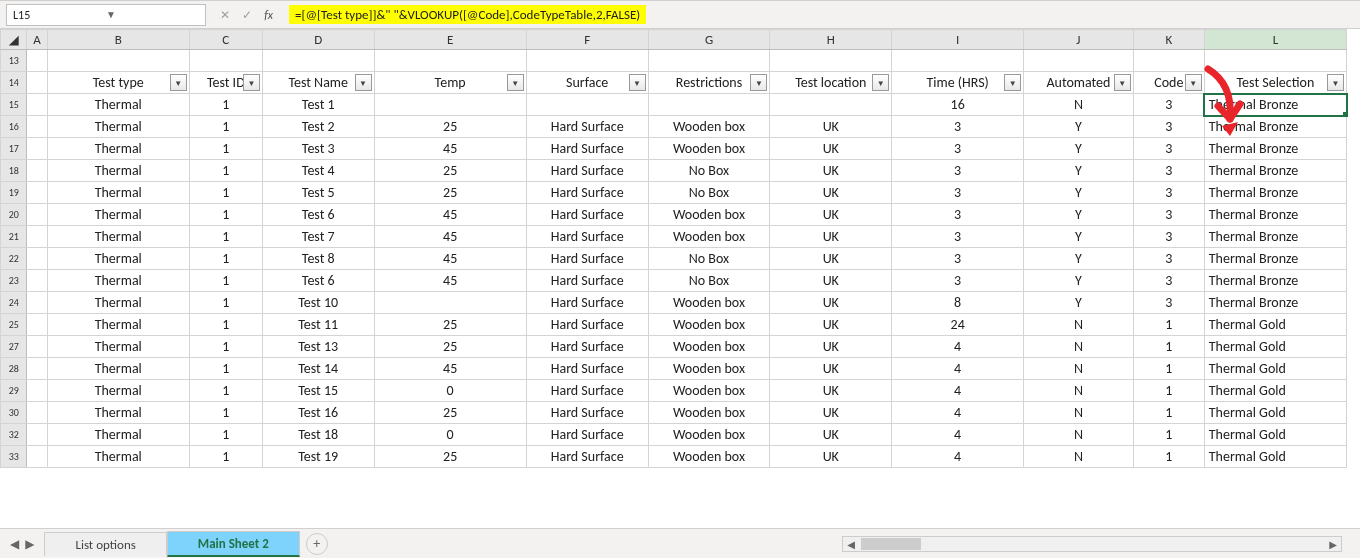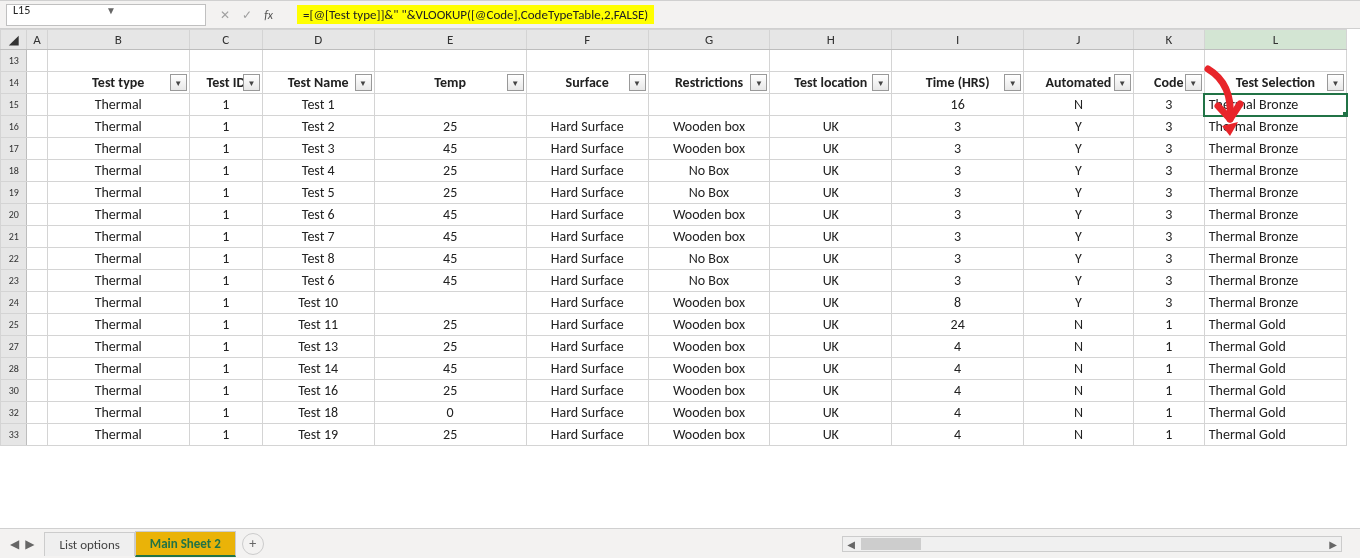--- a/index.html
+++ b/index.html
@@ -1,44 +1,44 @@
 <!DOCTYPE html>
 <html><head>
 <meta charset="utf-8">
 <style>
 html,body{margin:0;padding:0;font-family:Calibri,Arial,sans-serif;font-size:14px;color:#222;background:#fff;overflow:hidden}
 *{box-sizing:border-box}
 .app{width:1360px;height:558px;position:relative;background:#fff;border-top:1px solid #d0d0d0}
 .fbar{display:flex;align-items:center;height:28px;border-bottom:1px solid #d0d0d0;background:#f3f2f1}
-.namebox{width:200px;height:22px;margin-left:6px;background:#fff;border:1px solid #c0c0c0;display:flex;align-items:flex-end;padding:8px 6px;font-size:12px}
+.namebox{width:200px;height:22px;margin-left:6px;background:#fff;border:1px solid #c0c0c0;display:flex;align-items:center;padding:8px 6px;font-size:12px}
 .namebox span{flex:1}
 .chev{color:#666;font-size:10px}
 .fx-btns{display:flex;gap:12px;margin:0 14px;color:#a0a0a0}
 .fx-btns span{font-size:12px}
-.fx-label{color:#555;font-style:italic;font-size:13px;margin-right:10px}
+.fx-label{color:#555;font-style:italic;font-size:13px;margin-right:2px}
 .formula{background:#ffff00;padding:2px 6px;font-size:13px}
 .sheet-wrap{position:relative;height:500px;overflow:hidden}
 .sheet{border-collapse:collapse;table-layout:fixed;width:1347px}
 .sheet td,.sheet th{border:1px solid #d4d4d4;height:22px;padding:0 4px;white-space:nowrap;overflow:hidden;text-align:center;font-size:14px}
 .sheet .rowhdr{width:26px;background:#e6e6e6;text-align:center;font-size:10px;color:#333;border-right:1px solid #bdbdbd}
 .sheet thead th{background:#e6e6e6;font-weight:normal;font-size:13px;color:#333;height:20px;border-bottom:1px solid #bdbdbd}
 .colA{width:20px}
 .colB{width:140px}.colC{width:72px}.colD{width:110px}.colE{width:150px}.colF{width:120px}.colG{width:120px}.colH{width:120px}.colI{width:130px}.colJ{width:108px}.colK{width:70px}.colL{width:140px}
-.thdr{font-weight:bold;position:relative}
+.thdr{font-weight:normal;position:relative}
 .thdr .drop{position:absolute;right:2px;top:2px;width:17px;height:17px;border:1px solid #999;background:linear-gradient(#fff,#e8e8e8);display:flex;align-items:center;justify-content:center;font-size:8px;color:#444}
 .left{text-align:left !important;padding-left:6px}
 .selcell{outline:2px solid #217346;outline-offset:-1px;position:relative}
 .selcell::after{content:"";position:absolute;right:-3px;bottom:-3px;width:6px;height:6px;background:#217346}
 .selcol{background:#d3e5d3 !important}
 .arrow{position:absolute;top:35px;left:1188px;pointer-events:none}
 .arrow svg{width:60px;height:80px}
 .btmbar{position:absolute;bottom:0;left:0;right:0;height:30px;border-top:1px solid #d0d0d0;background:#f3f2f1;display:flex;align-items:center}
 .tabnav{display:flex;gap:6px;margin:0 10px;color:#666;font-size:12px}
-.tab{padding:4px 14px;border:1px solid #ccc;border-bottom:none;background:#efefef;font-size:13px;color:#444;cursor:pointer}
-.tab.active{background:#eab308;border-bottom:2px solid #217346;color:#217346;font-weight:bold}
+.tab{padding:4px 30px;border:1px solid #ccc;border-bottom:none;background:#efefef;font-size:13px;color:#444;cursor:pointer}
+.tab.active{background:#7dd3fc;border-bottom:2px solid #217346;color:#217346;font-weight:bold}
 .addtab{width:22px;height:22px;border:1px solid #ccc;border-radius:50%;display:flex;align-items:center;justify-content:center;color:#666;margin-left:6px;font-size:14px}
 .hscroll{position:absolute;right:18px;bottom:6px;width:500px;height:16px;background:#f0f0f0;border:1px solid #ccc;display:flex;align-items:center}
 .hscroll .thumb{width:60px;height:12px;background:#cdcdcd;margin-left:2px}
 .hscroll .arrL,.hscroll .arrR{width:16px;text-align:center;font-size:10px;color:#666}
 .hscroll .track{flex:1}
 .cut td{color:#555}
 </style>
 </head>
 <body>
 
@@ -311,20 +311,35 @@
             <td class="">45</td>
             <td class="">Hard Surface</td>
             <td class="">Wooden box</td>
             <td class="">UK</td>
             <td class="">4</td>
             <td class="">N</td>
             <td class="">1</td>
             <td class=" left">Thermal Gold</td>
           </tr>
           <tr>
+            <td class="rowhdr">29</td>
+            <td></td>
+            <td class="">Thermal</td>
+            <td class="">1</td>
+            <td class="">Test 15</td>
+            <td class="">0</td>
+            <td class="">Hard Surface</td>
+            <td class="">Wooden box</td>
+            <td class="">UK</td>
+            <td class="">4</td>
+            <td class="">N</td>
+            <td class="">1</td>
+            <td class=" left">Thermal Gold</td>
+          </tr>
+          <tr>
             <td class="rowhdr">30</td>
             <td></td>
             <td class="">Thermal</td>
             <td class="">1</td>
             <td class="">Test 16</td>
             <td class="">25</td>
             <td class="">Hard Surface</td>
             <td class="">Wooden box</td>
             <td class="">UK</td>
             <td class="">4</td>

